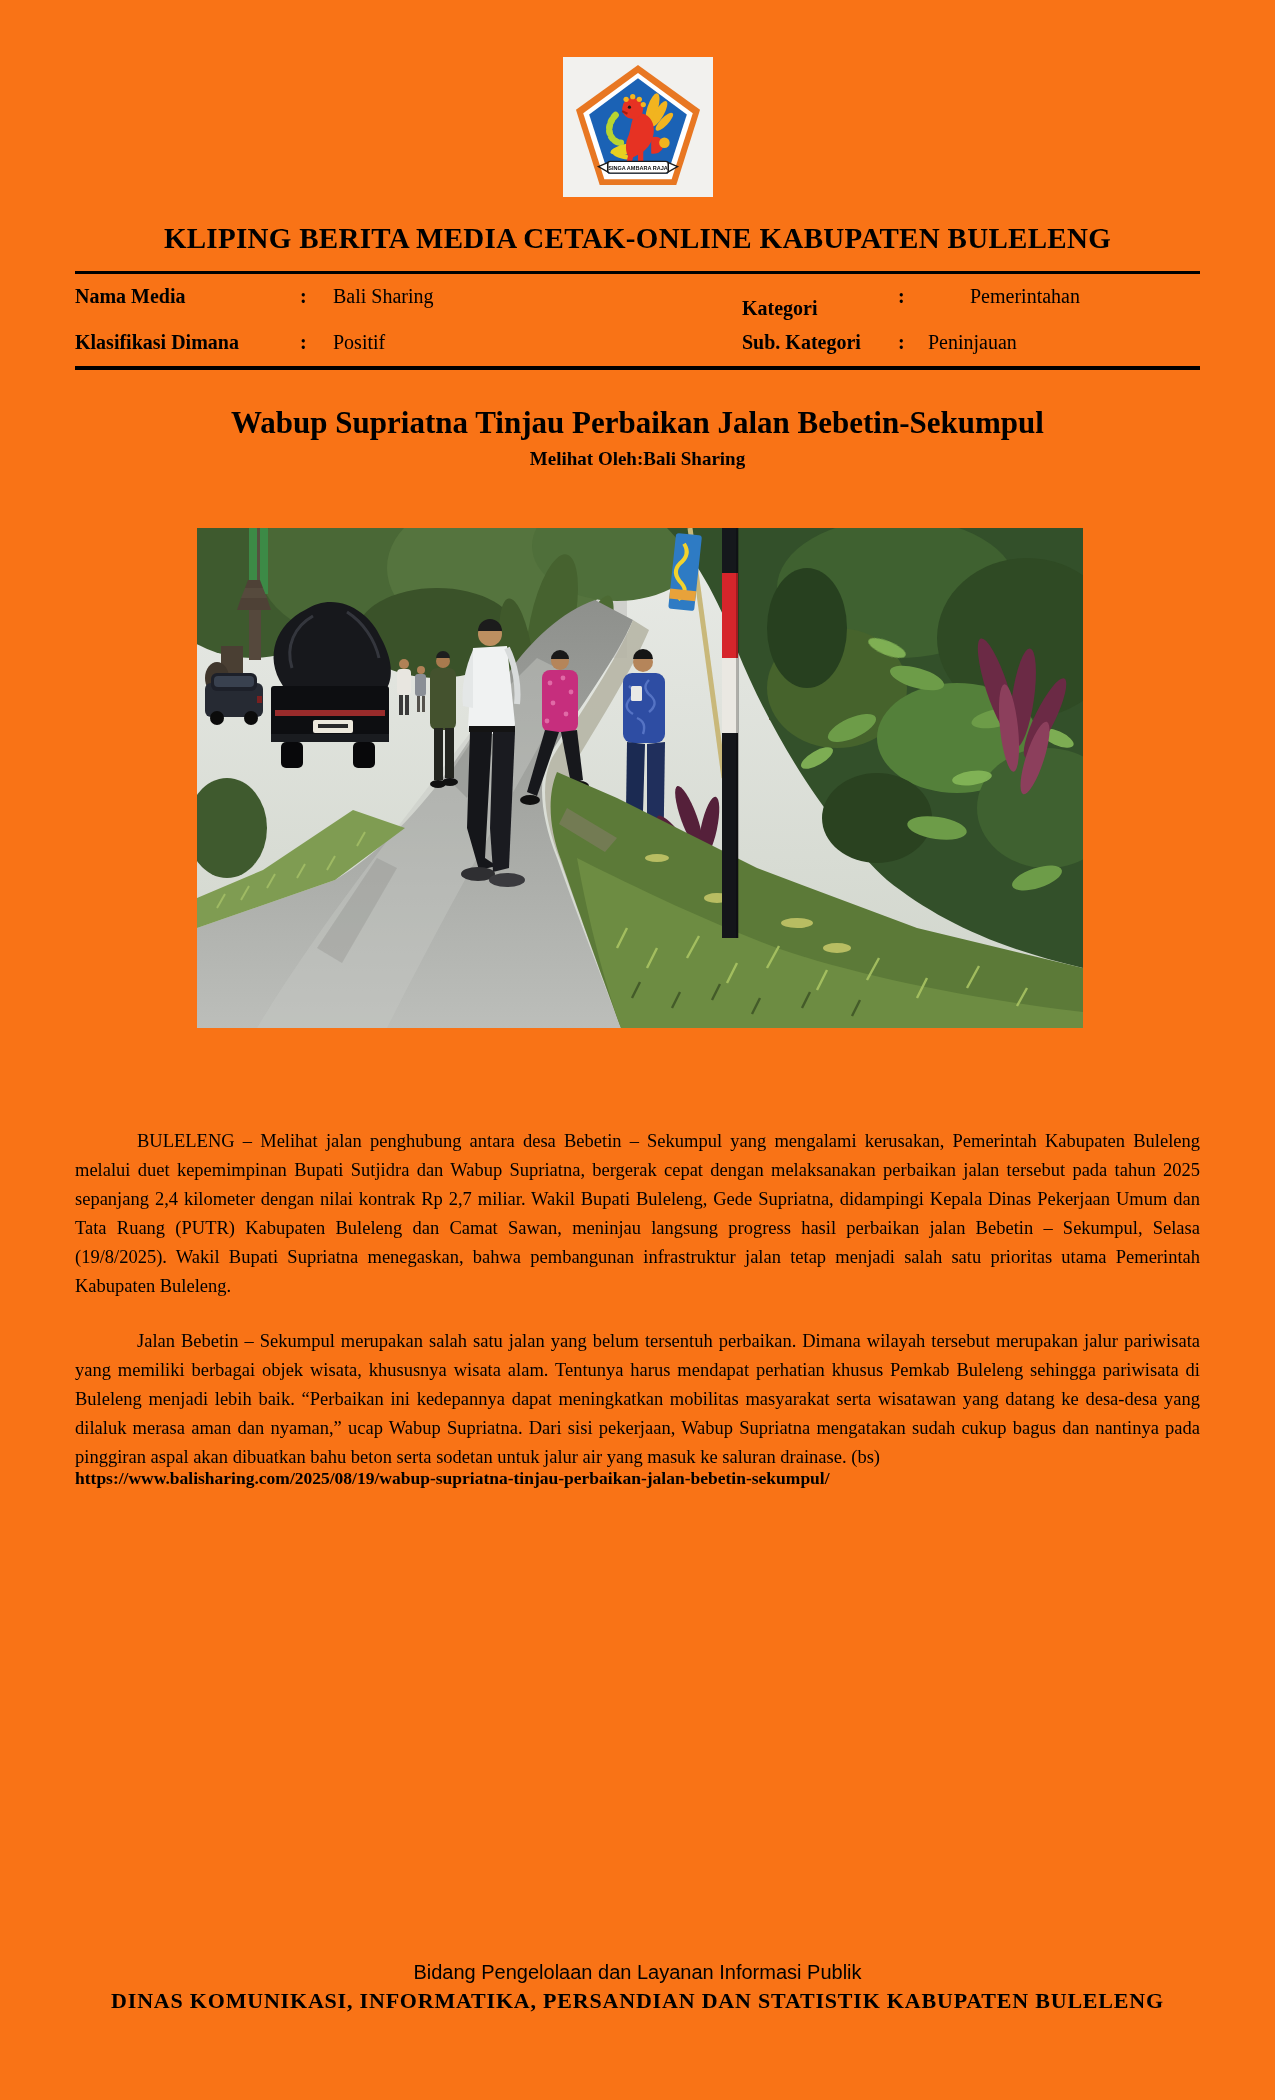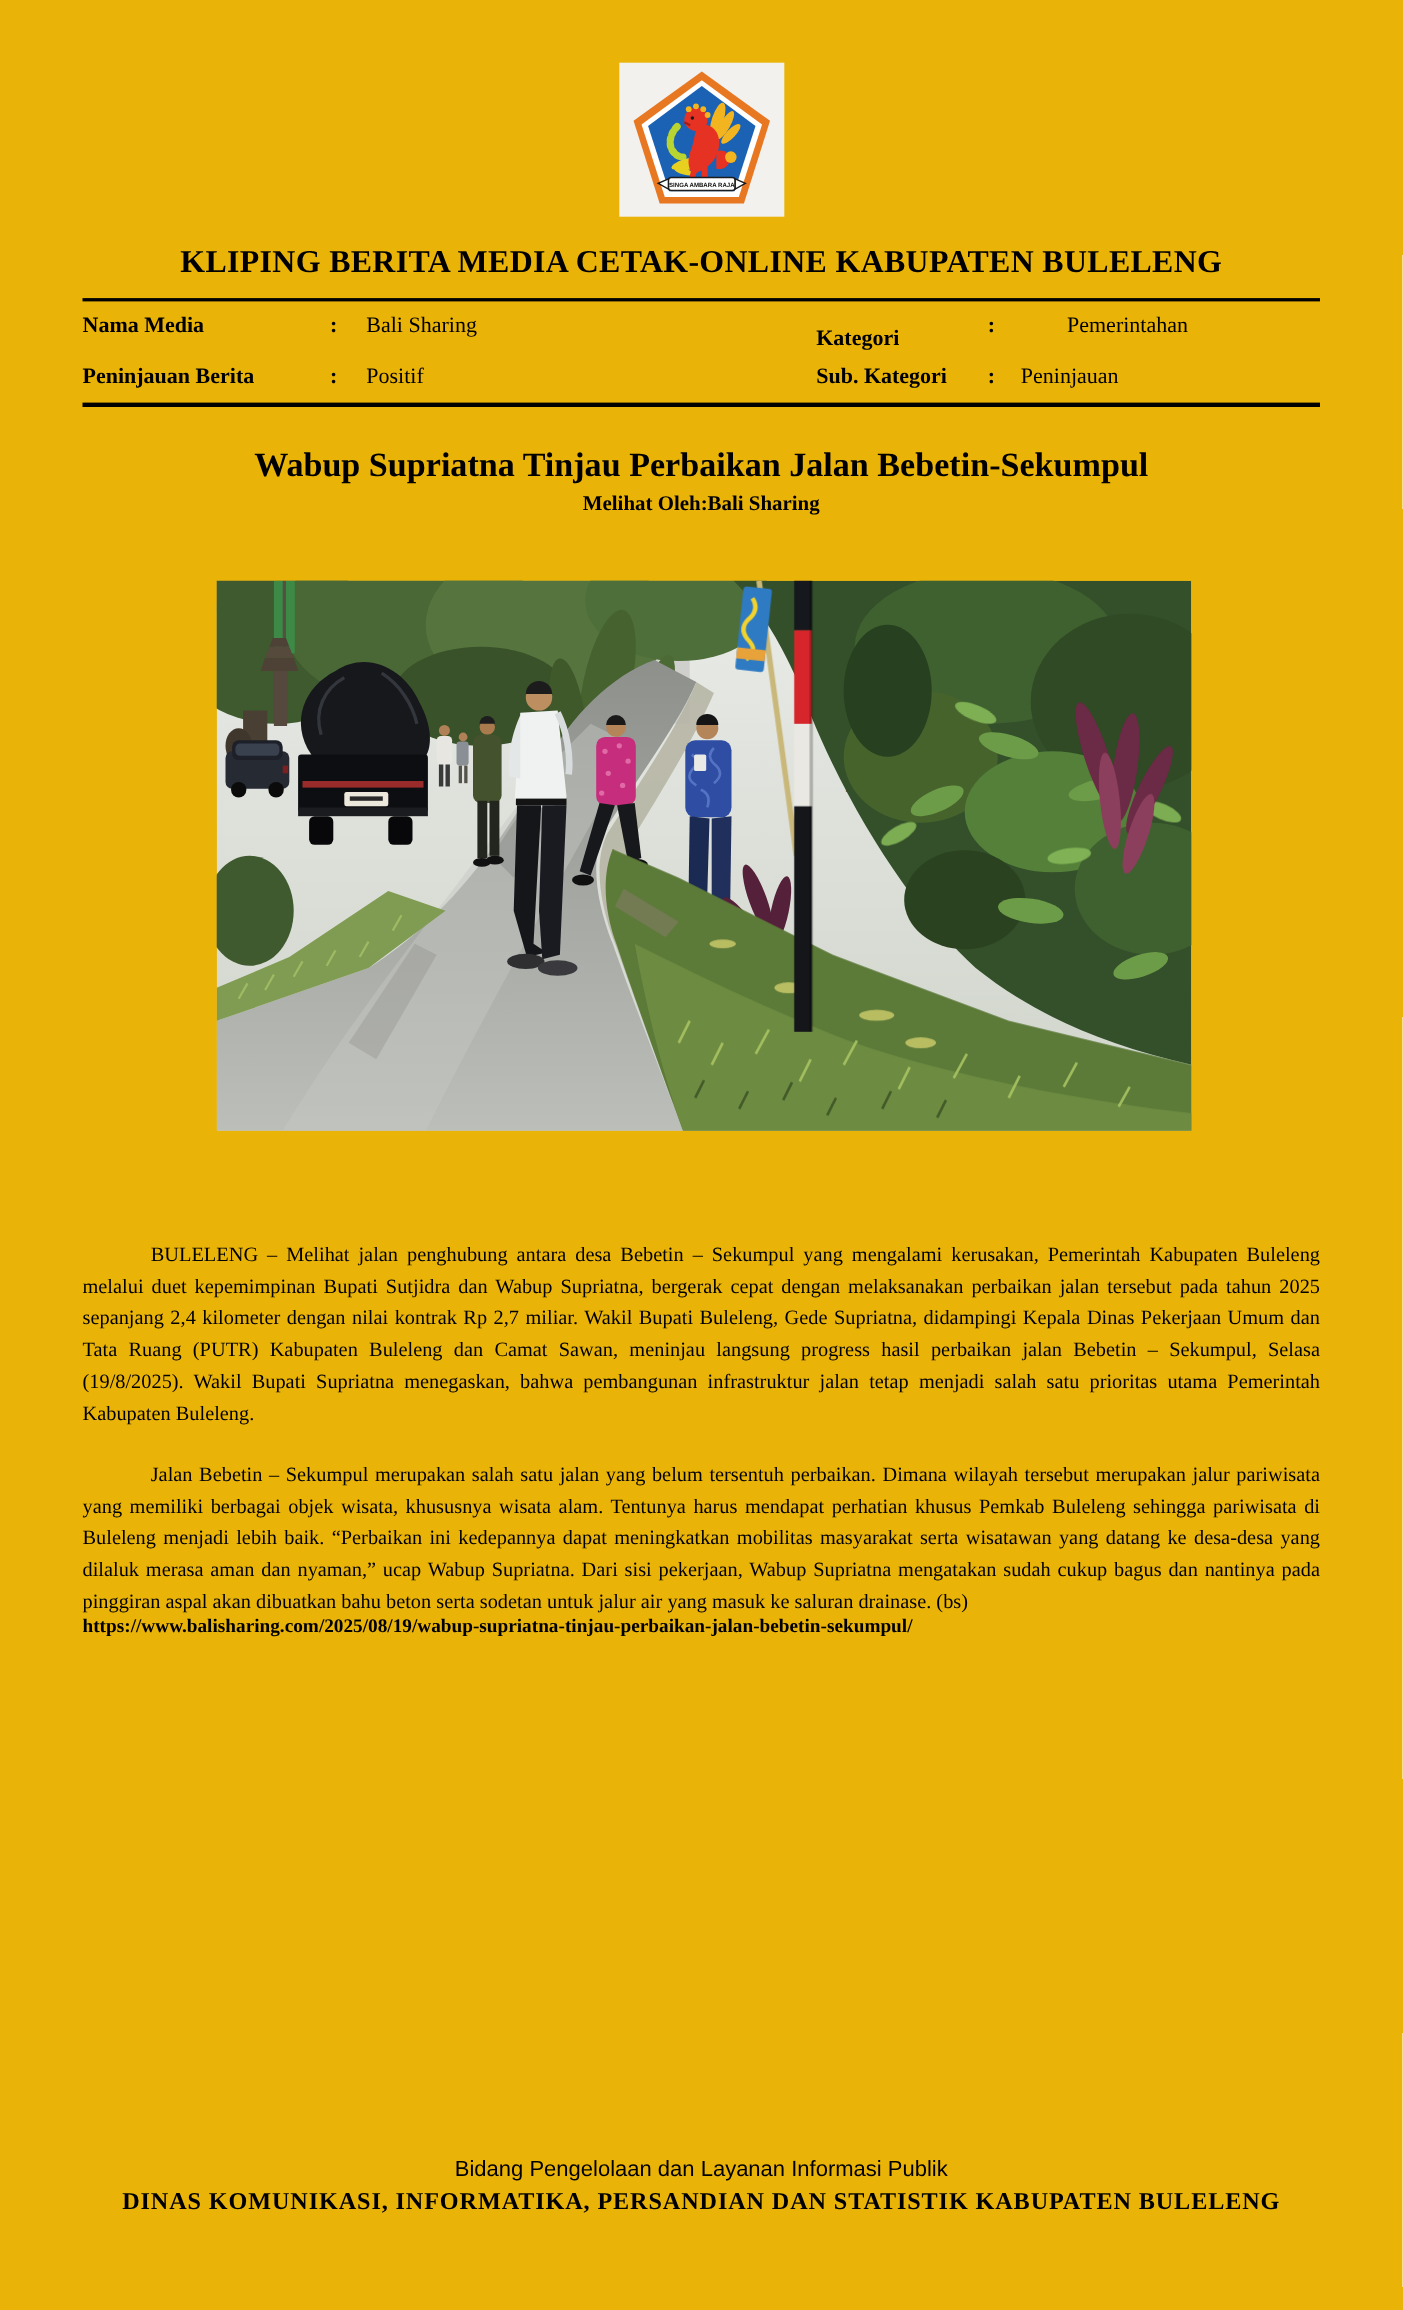--- a/index.html
+++ b/index.html
@@ -1,16 +1,16 @@
 <!DOCTYPE html>
 <html><head>
 <meta charset="utf-8">
 <style>
   html,body{margin:0;padding:0;background:#ffffff;}
-  .page{position:relative;width:1275px;height:2100px;background:#eab308;overflow:hidden;
+  .page{position:relative;width:1275px;height:2100px;background:#f97316;overflow:hidden;
         font-family:"Liberation Serif", serif;color:#000;}
   
   .logo-box{position:absolute;left:563px;top:57px;width:150px;height:140px;background:#f2f1ee;
             display:flex;align-items:center;justify-content:center;}
   
   .header-title{position:absolute;top:222px;left:0;width:100%;text-align:center;
                 font-size:29px;font-weight:bold;letter-spacing:.3px;white-space:nowrap;}
   .rule{position:absolute;left:75px;width:1125px;background:#000;}
   .rule-1{top:271px;height:3px;}
   .rule-2{top:366px;height:4px;}
@@ -88,21 +88,21 @@
   <div class="header-title">KLIPING BERITA MEDIA CETAK-ONLINE KABUPATEN BULELENG</div>
   <div class="rule rule-1"></div>
 
   <div class="meta-cell meta-label" style="left:75px;top:284px;">Nama Media</div>
   <div class="meta-cell meta-sep" style="left:300px;top:284px;">:</div>
   <div class="meta-cell" style="left:333px;top:284px;">Bali Sharing</div>
   <div class="meta-cell meta-label" style="left:742px;top:296px;">Kategori</div>
   <div class="meta-cell meta-sep" style="left:898px;top:284px;">:</div>
   <div class="meta-cell" style="left:928px;top:284px;margin-left:42px;">Pemerintahan</div>
 
-  <div class="meta-cell meta-label" style="left:75px;top:330px;">Peninjauan Berita</div>
+  <div class="meta-cell meta-label" style="left:75px;top:330px;">Klasifikasi Dimana</div>
   <div class="meta-cell meta-sep" style="left:300px;top:330px;">:</div>
   <div class="meta-cell" style="left:333px;top:330px;">Positif</div>
   <div class="meta-cell meta-label" style="left:742px;top:330px;">Sub. Kategori</div>
   <div class="meta-cell meta-sep" style="left:898px;top:330px;">:</div>
   <div class="meta-cell" style="left:928px;top:330px;">Peninjauan</div>
 
   <div class="rule rule-2"></div>
 
   <div class="article-title">Wabup Supriatna Tinjau Perbaikan Jalan Bebetin-Sekumpul</div>
   <div class="byline">Melihat Oleh:Bali Sharing</div>

